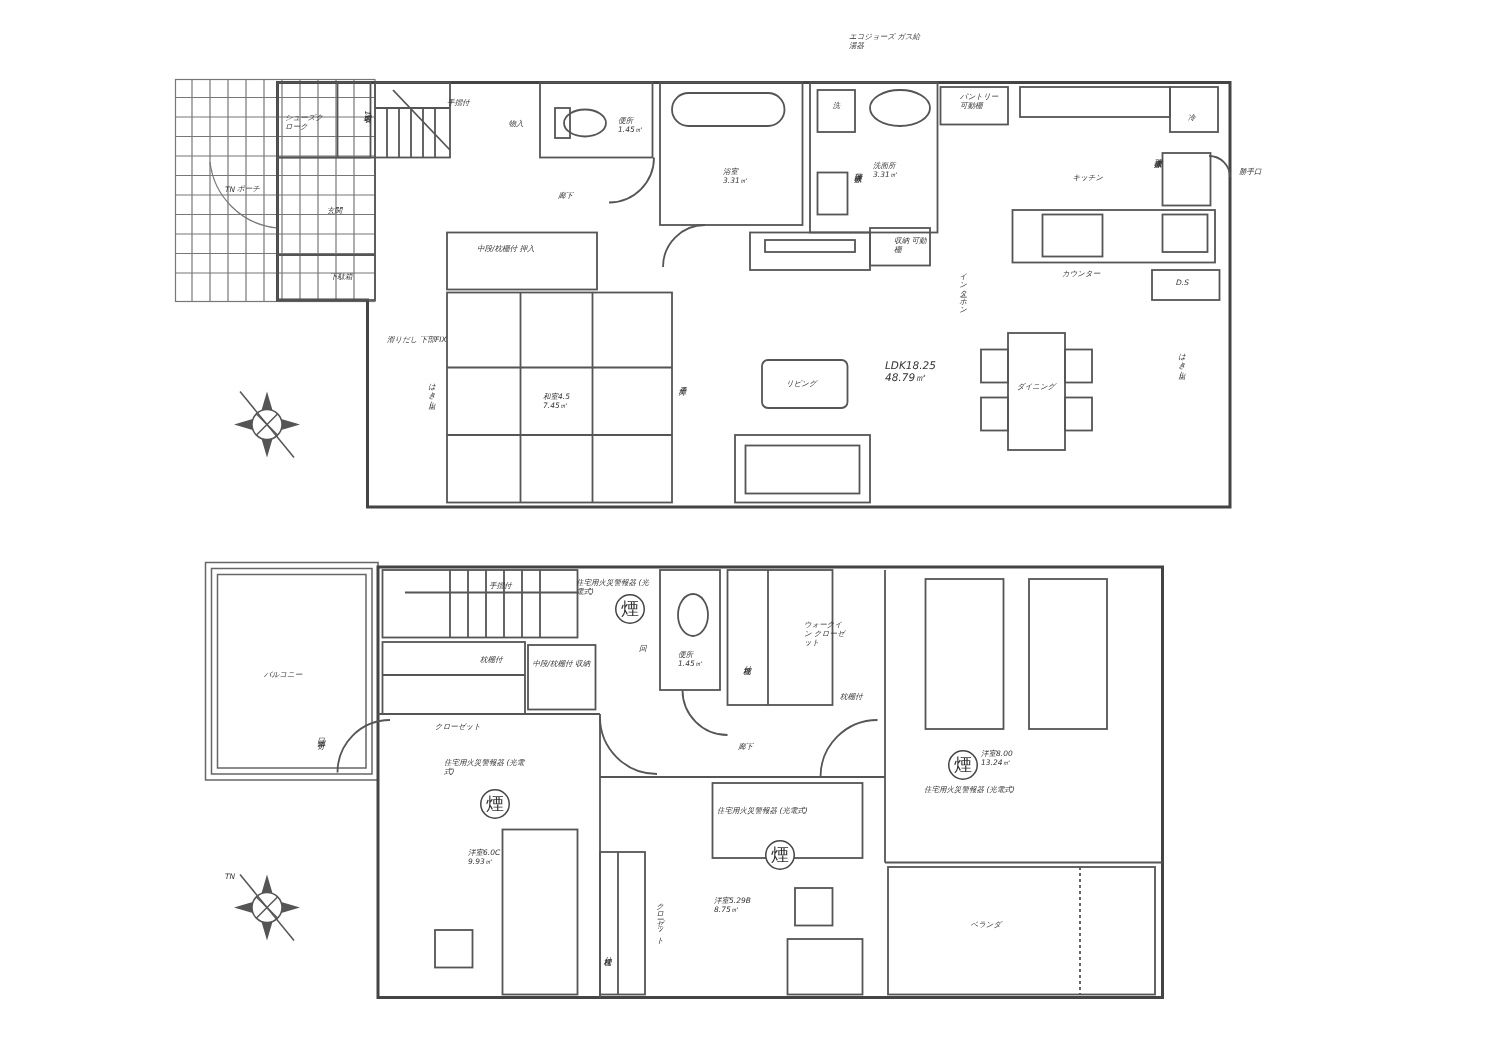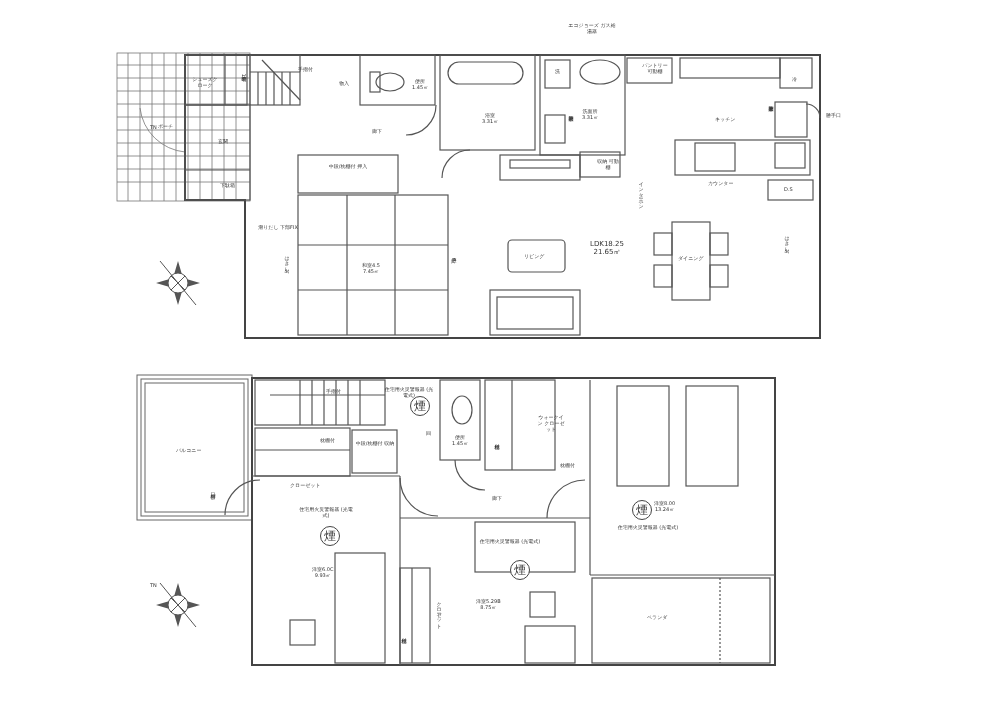--- a/index.html
+++ b/index.html
@@ -1,18 +1,18 @@
 <!DOCTYPE html>
 <html><head>
 <meta charset="utf-8">
 <style>
   html, body { margin: 0; padding: 0; background: #ffffff; }
   body { width: 1000px; height: 707px; position: relative; overflow: hidden; font-family: "DejaVu Sans", sans-serif; color: #333; }
   svg { position: absolute; left: 0; top: 0; }
-  .lbl { position: absolute; font-size: 6px; line-height: 7px; color: #333; text-align: center; white-space: nowrap; }
+  .lbl { position: absolute; font-size: 6px; line-height: 7px; color: #333; white-space: nowrap; font-style: italic; }
   .lbl.sm { font-size: 5px; line-height: 6px; }
   .lbl.md { font-size: 7px; line-height: 8px; }
   .vert { writing-mode: vertical-rl; }
   .smoke { position: absolute; width: 18px; height: 18px; border: 1px solid #444; border-radius: 50%; font-size: 12px; line-height: 18px; text-align: center; color: #333; background: #fff; }
 </style>
 </head>
 <body>
 
 <svg width="1000" height="707" viewBox="0 0 1000 707">
   <g stroke="#555" fill="none" stroke-width="1">
@@ -212,21 +212,21 @@
 <div class="lbl sm vert" style="left:768px;top:102px">床下収納庫</div>
 <div class="lbl sm" style="left:826px;top:112px">勝手口</div>
 <div class="lbl sm" style="left:708px;top:180px">カウンター</div>
 <div class="lbl sm" style="left:784px;top:186px">D.S</div>
 <div class="lbl sm vert" style="left:638px;top:178px">インターホン</div>
 <div class="lbl sm" style="left:318px;top:163px;width:60px;white-space:normal">中段/枕棚付 押入</div>
 <div class="lbl sm" style="left:362px;top:262px"><span>和室4.5</span><br><span>7.45㎡</span></div>
 <div class="lbl sm" style="left:258px;top:224px;width:40px;white-space:normal">滑りだし 下部FIX</div>
 <div class="lbl sm vert" style="left:284px;top:252px">はき出し</div>
 <div class="lbl sm vert" style="left:451px;top:254px">障子戸</div>
-<div class="lbl md" style="left:590px;top:240px"><span>LDK18.25</span><br><span>21.65㎡</span></div>
+<div class="lbl md" style="left:590px;top:240px"><span>LDK18.25</span><br><span>48.79㎡</span></div>
 <div class="lbl sm" style="left:524px;top:253px">リビング</div>
 <div class="lbl sm" style="left:678px;top:255px">ダイニング</div>
 <div class="lbl sm vert" style="left:784px;top:232px">はき出し</div>
 <div class="lbl sm" style="left:566px;top:22px;width:52px;white-space:normal">エコジョーズ ガス給湯器</div>
 
 <div class="lbl sm" style="left:176px;top:447px">バルコニー</div>
 <div class="lbl sm" style="left:326px;top:388px">手摺付</div>
 <div class="lbl sm" style="left:384px;top:386px;width:50px;white-space:normal">住宅用火災警報器 (光電式)</div>
 <div class="smoke" style="left:410px;top:396px">煙</div>
 <div class="lbl sm" style="left:320px;top:437px">枕棚付</div>

